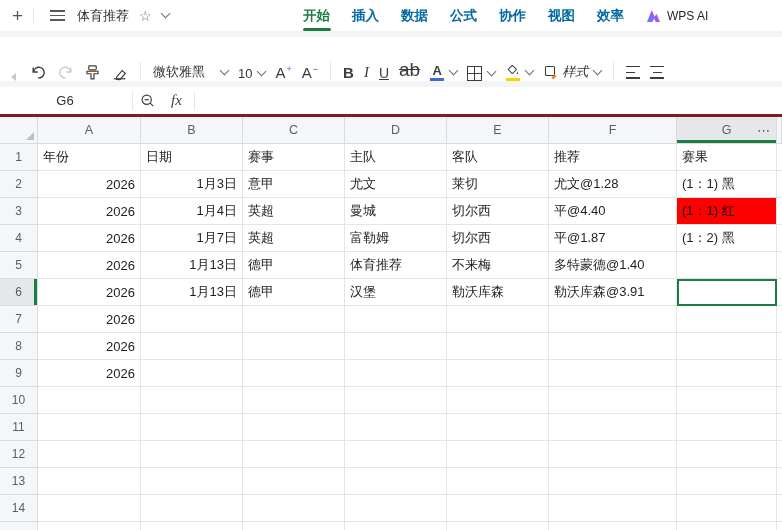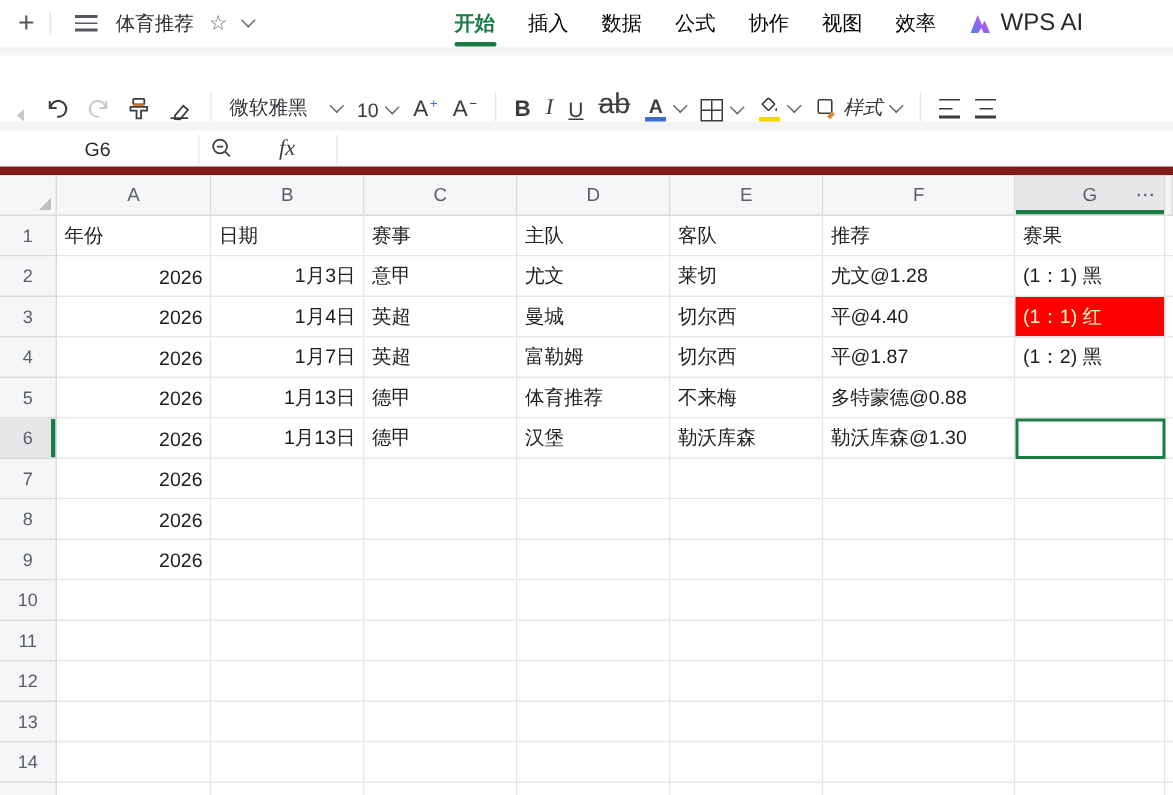--- a/index.html
+++ b/index.html
@@ -9,25 +9,25 @@
   .titlebar{position:absolute;left:0;top:0;width:782px;height:31px;background:#fff;display:flex;align-items:center;}
   .tb-plus{font-size:19px;color:#55585e;font-weight:300;margin:0 10px 0 12px;cursor:pointer;}
   .tb-div{width:1px;height:15px;background:#E3E4E6;}
   .hamburger{width:15px;margin:0 12px 0 16px;}
   .hamburger i{display:block;height:1.5px;background:#55585e;margin:3px 0;}
   .doc-title{font-size:13px;color:#2b2d31;}
   .star{font-size:14px;color:#6a6e75;margin:0 4px 0 10px;}
   .chev{width:6px;height:6px;border-right:1.2px solid #6a6e75;border-bottom:1.2px solid #6a6e75;
         transform:rotate(45deg);display:inline-block;margin:-4px 0 0 6px;}
   .tabs{position:absolute;left:303px;top:0;height:31px;display:flex;align-items:center;gap:22px;}
-  .tab{position:relative;height:31px;display:flex;align-items:center;font-size:13.5px;color:#000000;cursor:pointer;}
+  .tab{position:relative;height:31px;display:flex;align-items:center;font-size:13.5px;color:#0369a1;cursor:pointer;font-weight:bold;}
   .tab.active{color:#1B7C44;font-weight:700;}
   .tab.active .tabu{position:absolute;bottom:0;left:50%;transform:translateX(-50%);width:28px;height:3px;
         background:#1B7C44;border-radius:2px;}
-  .wpsai{display:flex;align-items:center;gap:6px;font-size:16px;color:#26282c;}
+  .wpsai{display:flex;align-items:center;gap:6px;font-size:12px;color:#26282c;}
   
   .toolbar{position:absolute;left:0;top:37px;width:782px;height:44px;background:#fff;display:flex;
            align-items:flex-end;box-sizing:border-box;padding:0 4px;}
   .tbtn{display:flex;align-items:center;justify-content:center;margin:0 5px;cursor:pointer;color:#3c3c3c;flex:none;}
   .tri-left{width:0;height:0;border-top:4px solid transparent;border-bottom:4px solid transparent;
             border-right:5px solid #C6C8CB;margin:0 4px 0 2px;}
   .vdiv{width:1px;height:19px;background:#E6E7E9;margin:0 7px;flex:none;}
   .fontname{font-size:13px;color:#33353a;width:62px;}
   .fontsize{font-size:13px;color:#33353a;}
   .glyph{font-size:15px;}
@@ -44,42 +44,42 @@
                       linear-gradient(#3c3c3c,#3c3c3c) center/1px 100% no-repeat;}
   .styles-lb{font-size:13px;color:#33353a;margin-left:3px;font-style:italic;}
   .al{display:flex;flex-direction:column;width:14px;}
   .al i{display:block;height:1.6px;background:#3c3c3c;margin:2.1px 0;}
   .al.left i:nth-child(2){width:9px;}
   .al.left i{width:14px;}
   .al.center i{width:14px;margin-left:auto;margin-right:auto;}
   .al.center i:nth-child(2){width:9px;}
   
   .fbar{position:absolute;left:0;top:87px;width:782px;height:30px;background:#fff;display:flex;align-items:center;
-        box-sizing:border-box;border-bottom:6px solid #7f1d1d;}
+        box-sizing:border-box;border-bottom:3px solid #7f1d1d;}
   .nbox{width:130px;text-align:center;font-size:13px;color:#2b2d31;}
-  .fx{font-style:italic;font-family:"Liberation Serif",serif;font-size:15px;color:#3f4144;margin:0 25px;}
+  .fx{font-style:italic;font-family:"Liberation Serif",serif;font-size:15px;color:#3f4144;margin:0 10px;}
   .finput{flex:1;height:100%;}
   
   .sheet{position:absolute;left:0;top:117px;display:grid;
          grid-template-columns:38px 103px 102px 102px 102px 102px 128px 100px 5px;
          grid-auto-rows:27px;background:#fff;}
   .c{position:relative;box-sizing:border-box;border-right:1px solid #E4E5E7;border-bottom:1px solid #E4E5E7;
      background:#fff;display:flex;align-items:center;padding:0 5px;font-size:13px;color:#1d1e20;
      white-space:nowrap;overflow:hidden;}
   .num{justify-content:flex-end;}
   .rowh,.colh{background:#F5F6F7;color:#5a5e66;justify-content:center;font-size:12px;padding:0;
      border-right:1px solid #DADBDD;border-bottom:1px solid #DADBDD;}
   .colh{font-size:12.5px;}
   .hl{background:#E6E7E9;}
   .colh.hl{box-shadow:inset 0 -3px 0 #1B7C44;}
   .rowh.hl{box-shadow:inset -3px 0 0 #1B7C44;}
   .corner i{position:absolute;right:3px;bottom:3px;width:0;height:0;border-left:8px solid transparent;
             border-bottom:8px solid #BCBEC2;}
   .more{position:absolute;right:5px;top:50%;transform:translateY(-50%);font-size:13px;color:#5a5e66;letter-spacing:1px;}
-  .red{background:#FF0000;color:#fef9c3;}
+  .red{background:#FF0000;color:#000000;}
   .sel{border:2px solid #1B7C44;z-index:2;}
   .row{display:contents;}
   svg{display:block;}
 </style>
 </head>
 <body>
 
 <div class="titlebar">
   <span class="tb-plus">+</span>
   <span class="tb-div"></span>
@@ -297,33 +297,33 @@
     <div class="c"></div>
   </div>
 
   <div class="row">
     <div class="c rowh">5</div>
     <div class="c num">2026</div>
     <div class="c num">1月13日</div>
     <div class="c">德甲</div>
     <div class="c">体育推荐</div>
     <div class="c">不来梅</div>
-    <div class="c">多特蒙德@0.88</div>
+    <div class="c">多特蒙德@1.40</div>
     <div class="c"></div>
     <div class="c"></div>
   </div>
 
   <div class="row">
     <div class="c rowh hl">6</div>
     <div class="c num">2026</div>
     <div class="c num">1月13日</div>
     <div class="c">德甲</div>
     <div class="c">汉堡</div>
     <div class="c">勒沃库森</div>
-    <div class="c">勒沃库森@1.30</div>
+    <div class="c">勒沃库森@3.91</div>
     <div class="c sel"></div>
     <div class="c"></div>
   </div>
 
   <div class="row">
     <div class="c rowh">7</div>
     <div class="c num">2026</div>
     <div class="c"></div><div class="c"></div>
     <div class="c"></div><div class="c"></div>
     <div class="c"></div><div class="c"></div>

